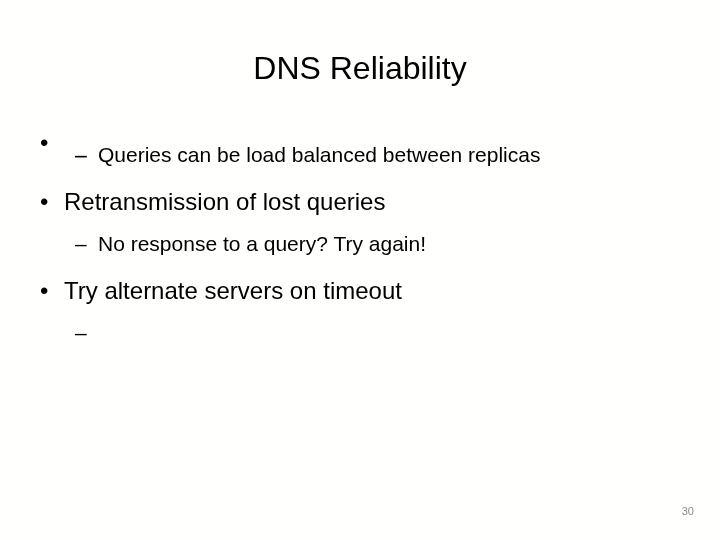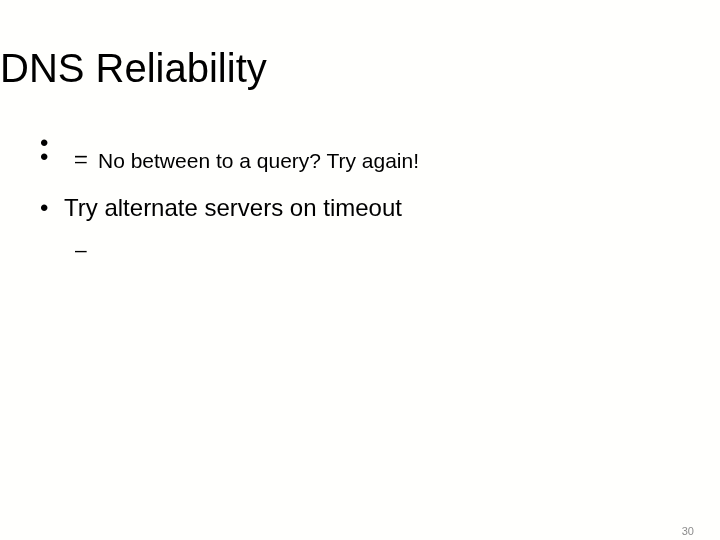--- a/index.html
+++ b/index.html
@@ -20,22 +20,22 @@
     width: 720px;
     height: 540px;
     background: #fffffd;
     box-sizing: border-box;
   }
   .slide-title {
     position: absolute;
     left: 0;
     top: 48px;
     width: 720px;
-    text-align: left;
-    font-size: 40px;
+    text-align: center;
+    font-size: 32px;
     line-height: 40px;
     font-weight: normal;
     letter-spacing: 0px;
     color: #000000;
     margin: 0;
     white-space: nowrap;
   }
   .body-area {
     position: absolute;
     left: 0;
@@ -81,21 +81,20 @@
     margin-top: 8px;
   }
   .page-number {
     position: absolute;
     right: 26px;
     top: 504px;
     font-size: 11px;
     line-height: 14px;
     color: #8c8c8c;
     text-align: right;
-    margin-top: 20px;
   }
 </style>
 </head>
 <body>
 
 <div class="slide">
 
   <h1 class="slide-title">DNS Reliability</h1>
 
   <div class="body-area">
@@ -103,31 +102,33 @@
     <div class="bullet-l1">
       <span class="marker">•</span>
     </div>
 
     <div class="group-l2">
       <div class="bullet-l2">
         <span class="marker">–</span>
       </div>
       <div class="bullet-l2">
         <span class="marker">–</span>
+        <span>Queries can be load balanced between replicas</span>
       </div>
     </div>
 
     <div class="bullet-l1 gap-before-group">
       <span class="marker">•</span>
+      <span>Retransmission of lost queries</span>
     </div>
 
     <div class="group-l2">
       <div class="bullet-l2">
         <span class="marker">–</span>
-        <span>No between to a query? Try again!</span>
+        <span>No response to a query? Try again!</span>
       </div>
     </div>
 
     <div class="bullet-l1 gap-before-group">
       <span class="marker">•</span>
       <span>Try alternate servers on timeout</span>
     </div>
 
     <div class="group-l2">
       <div class="bullet-l2">

